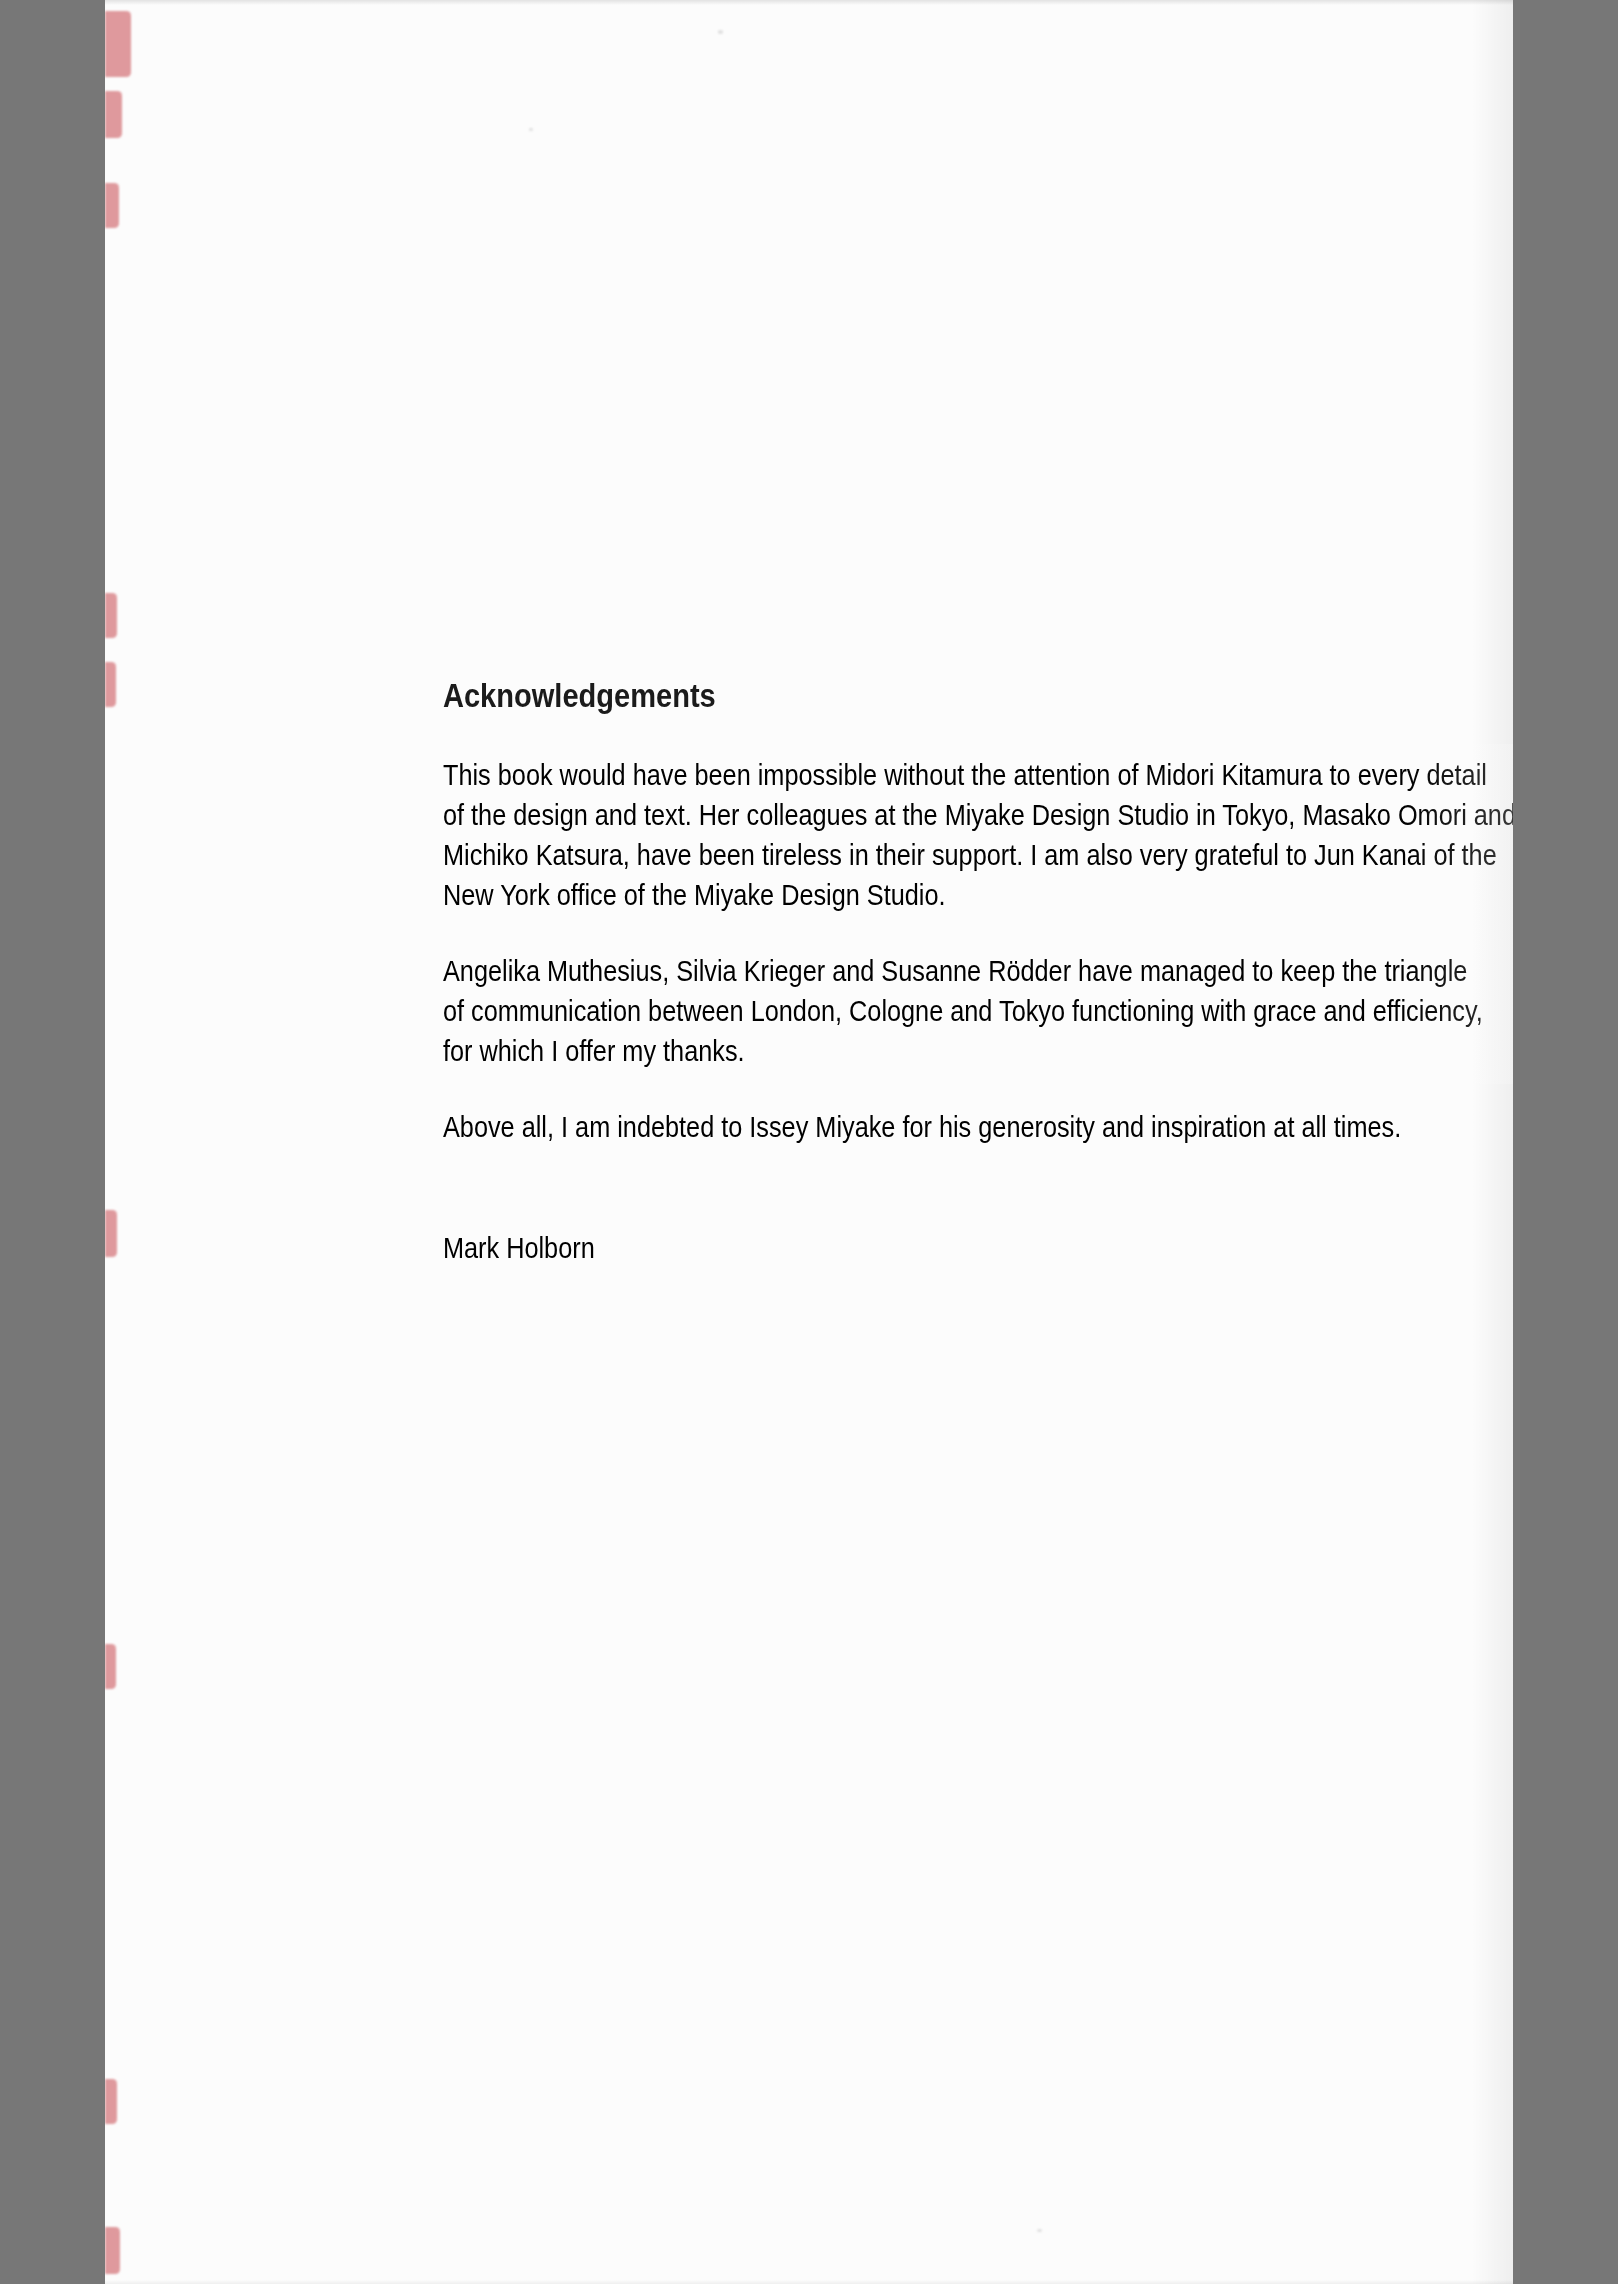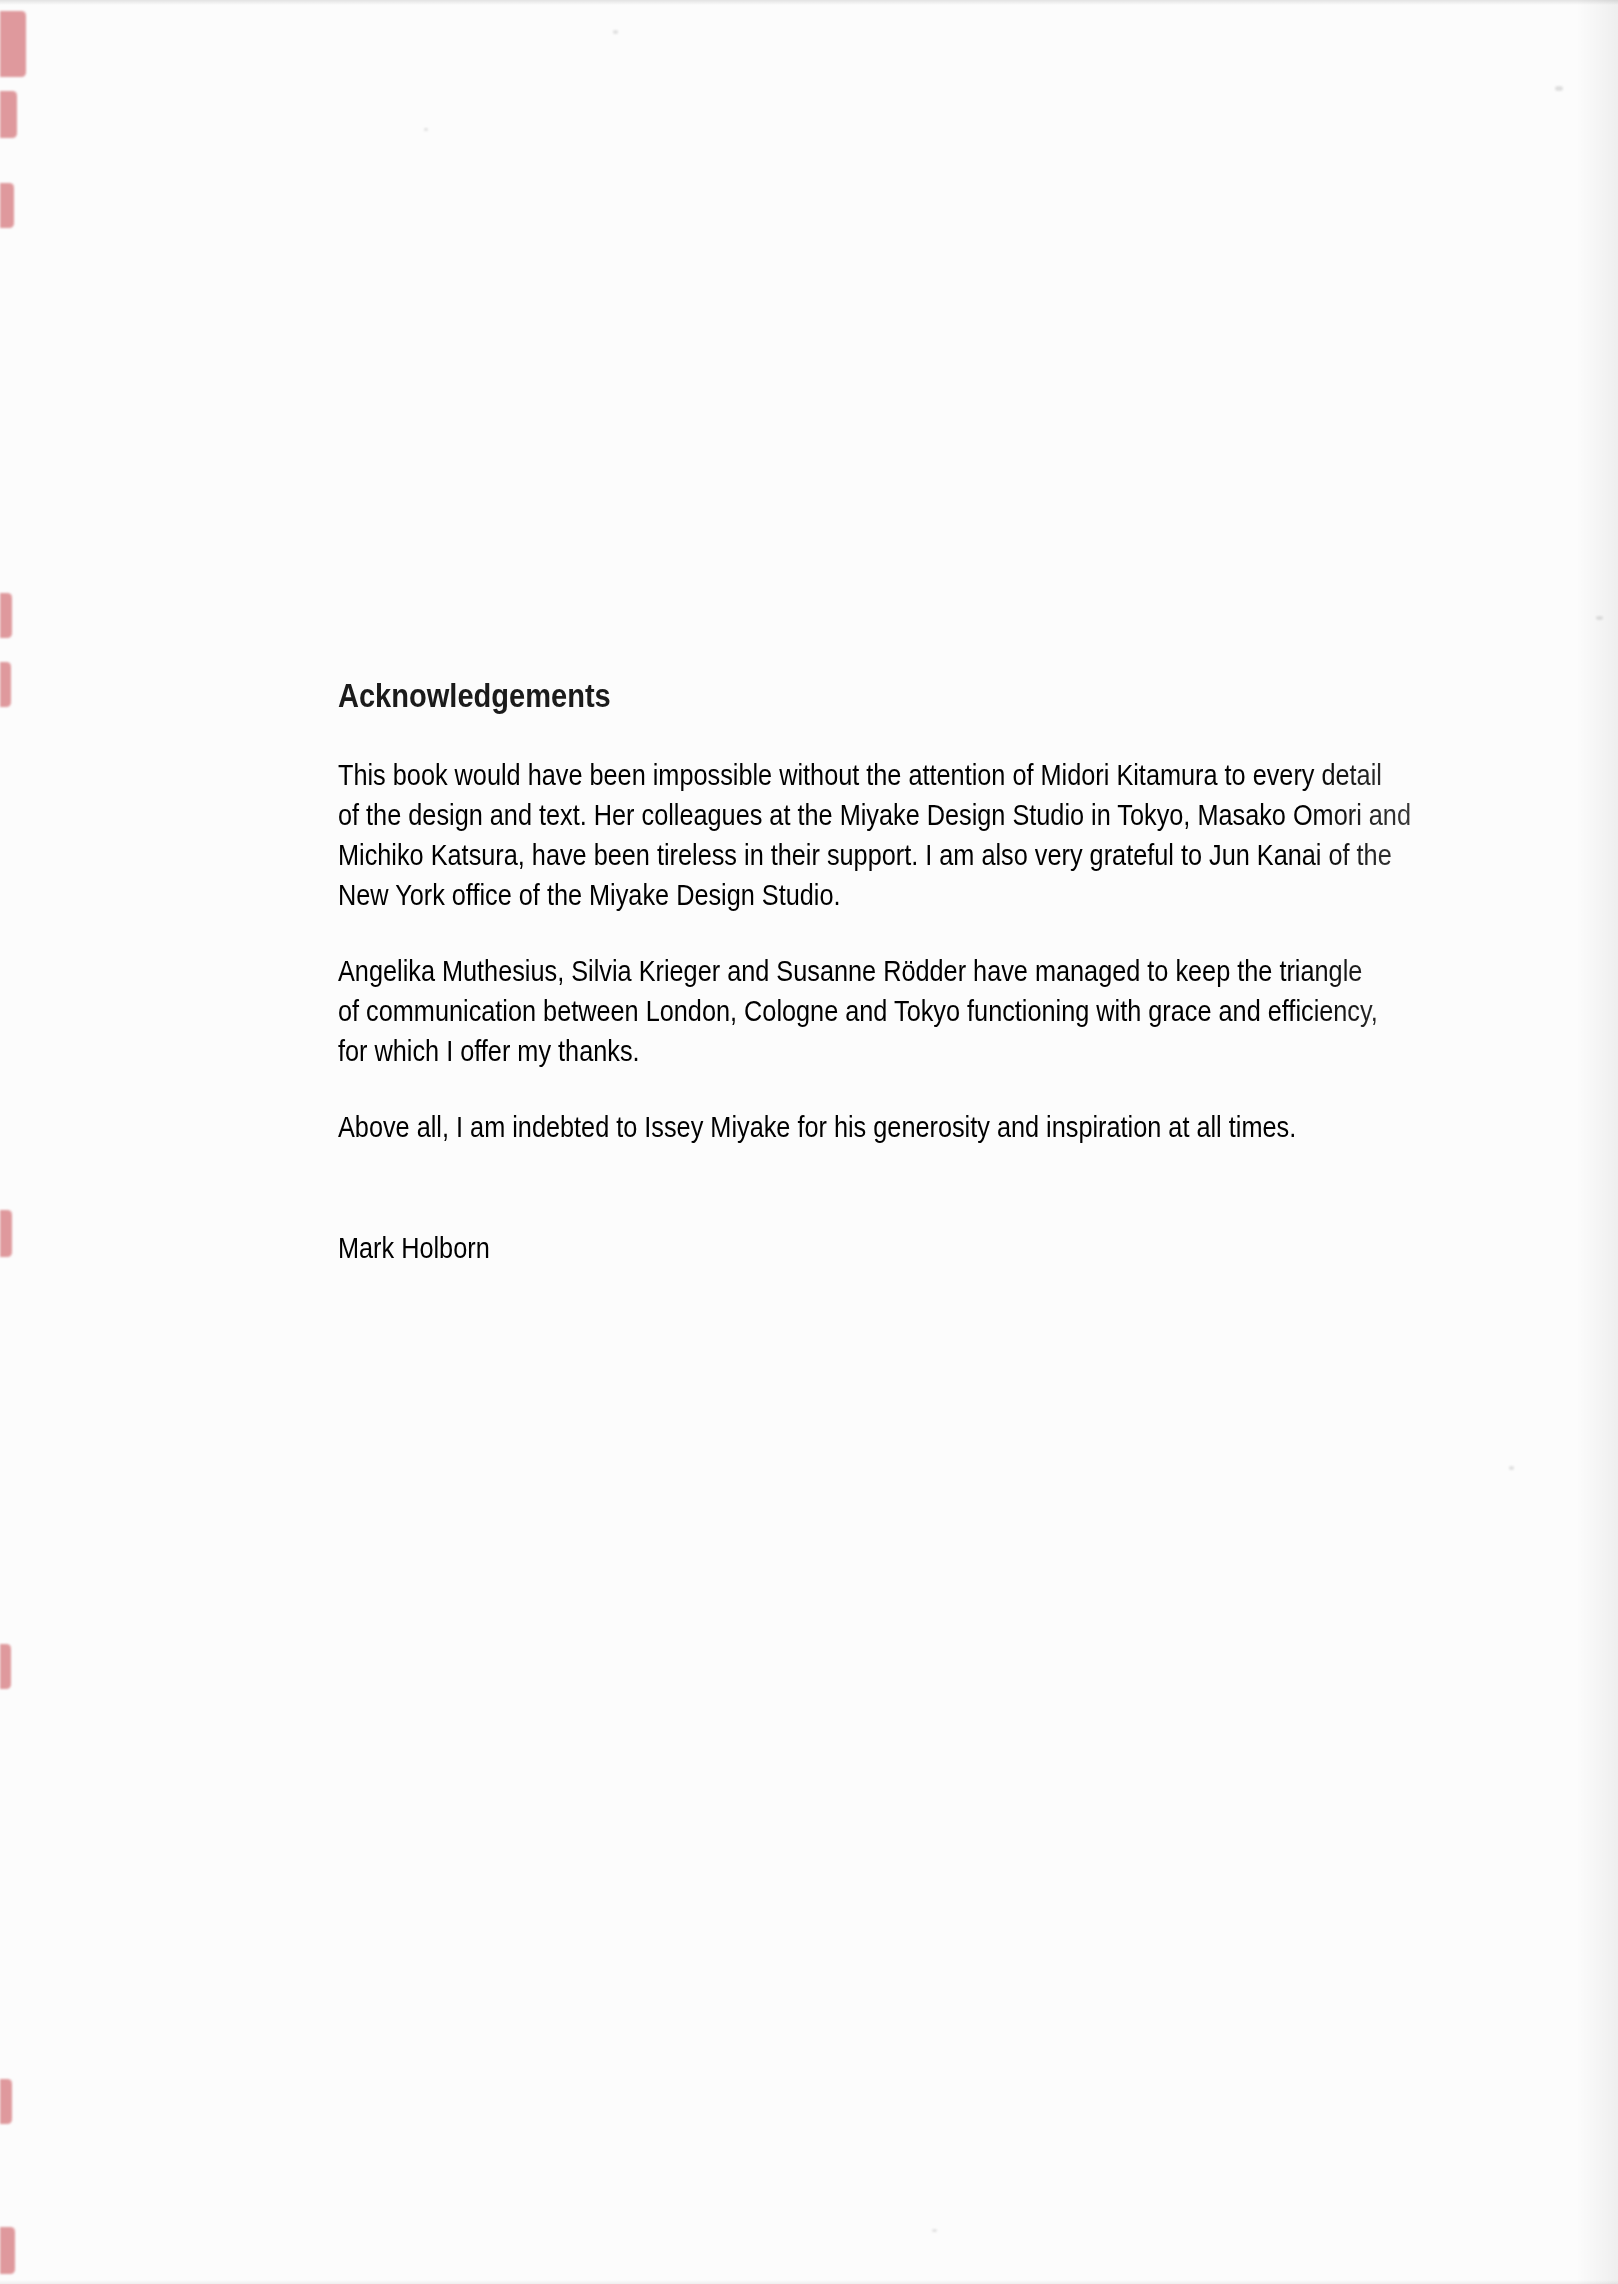--- a/index.html
+++ b/index.html
@@ -1,18 +1,18 @@
 <!DOCTYPE html>
 <html style="font-size:12px"><head>
 <meta charset="utf-8">
 <style>
   html, body { margin: 0; padding: 0; background: #777; }
   .page {
     position: relative;
-    width: 1618px;
+    width: 1408px;
     height: 2284px;
     margin: 0 auto;
     background: #fcfcfc;
     overflow: hidden;
     font-family: "Liberation Sans", "DejaVu Sans", sans-serif;
   }
   
   .edge-top {
     position: absolute; left: 0; top: 0; width: 100%; height: 5.3px;
     background: linear-gradient(to bottom, rgba(0,0,0,0.10), rgba(0,0,0,0));

